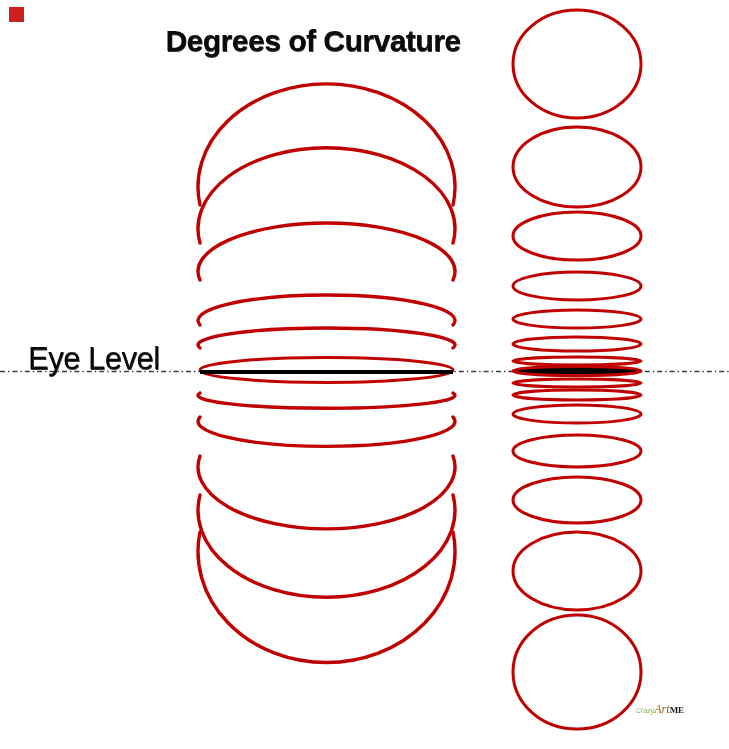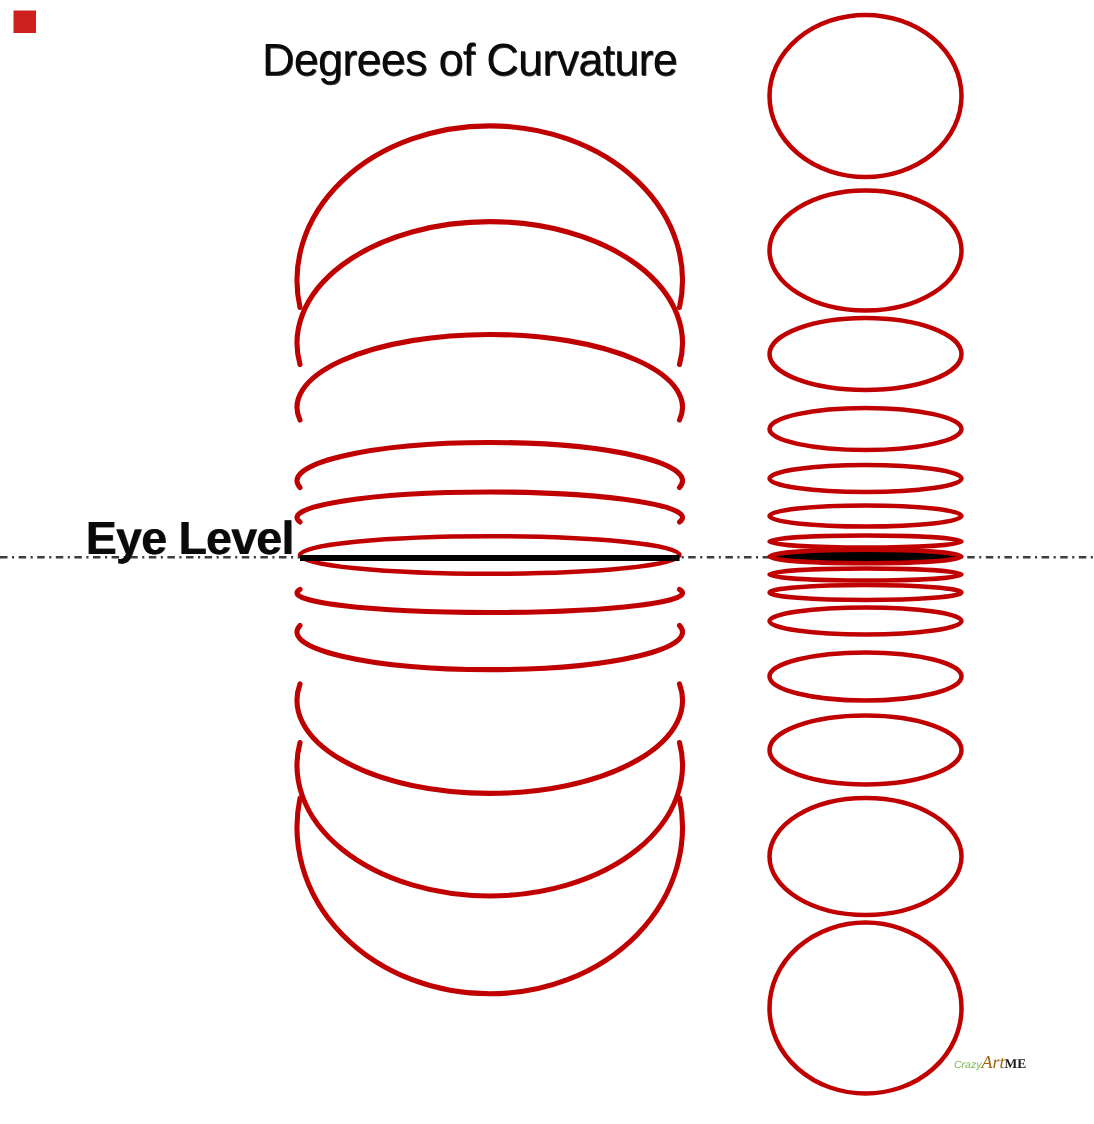--- a/index.html
+++ b/index.html
@@ -20,37 +20,36 @@
     left: 0;
     top: 0;
   }
   .title {
     position: absolute;
     left: 0;
     top: 24px;
     width: 626px;
     text-align: center;
     font-size: 30px;
-    font-weight: 400;
+    font-weight: 700;
     letter-spacing: -0.5px;
     color: #0a0a0a;
     text-shadow: 0.5px 0.5px 0 #3a3a3a;
     white-space: nowrap;
   }
   .eye-level-label {
     position: absolute;
     left: 28px;
     top: 341px;
     font-size: 31px;
-    font-weight: 700;
+    font-weight: 400;
     letter-spacing: -0.5px;
     color: #0a0a0a;
     text-shadow: 0.5px 0.5px 0 #3a3a3a;
     white-space: nowrap;
-    margin-left: 29px;
   }
   .corner-mark {
     position: absolute;
     left: 9px;
     top: 7px;
     width: 15px;
     height: 15px;
   }
   .watermark {
     position: absolute;

